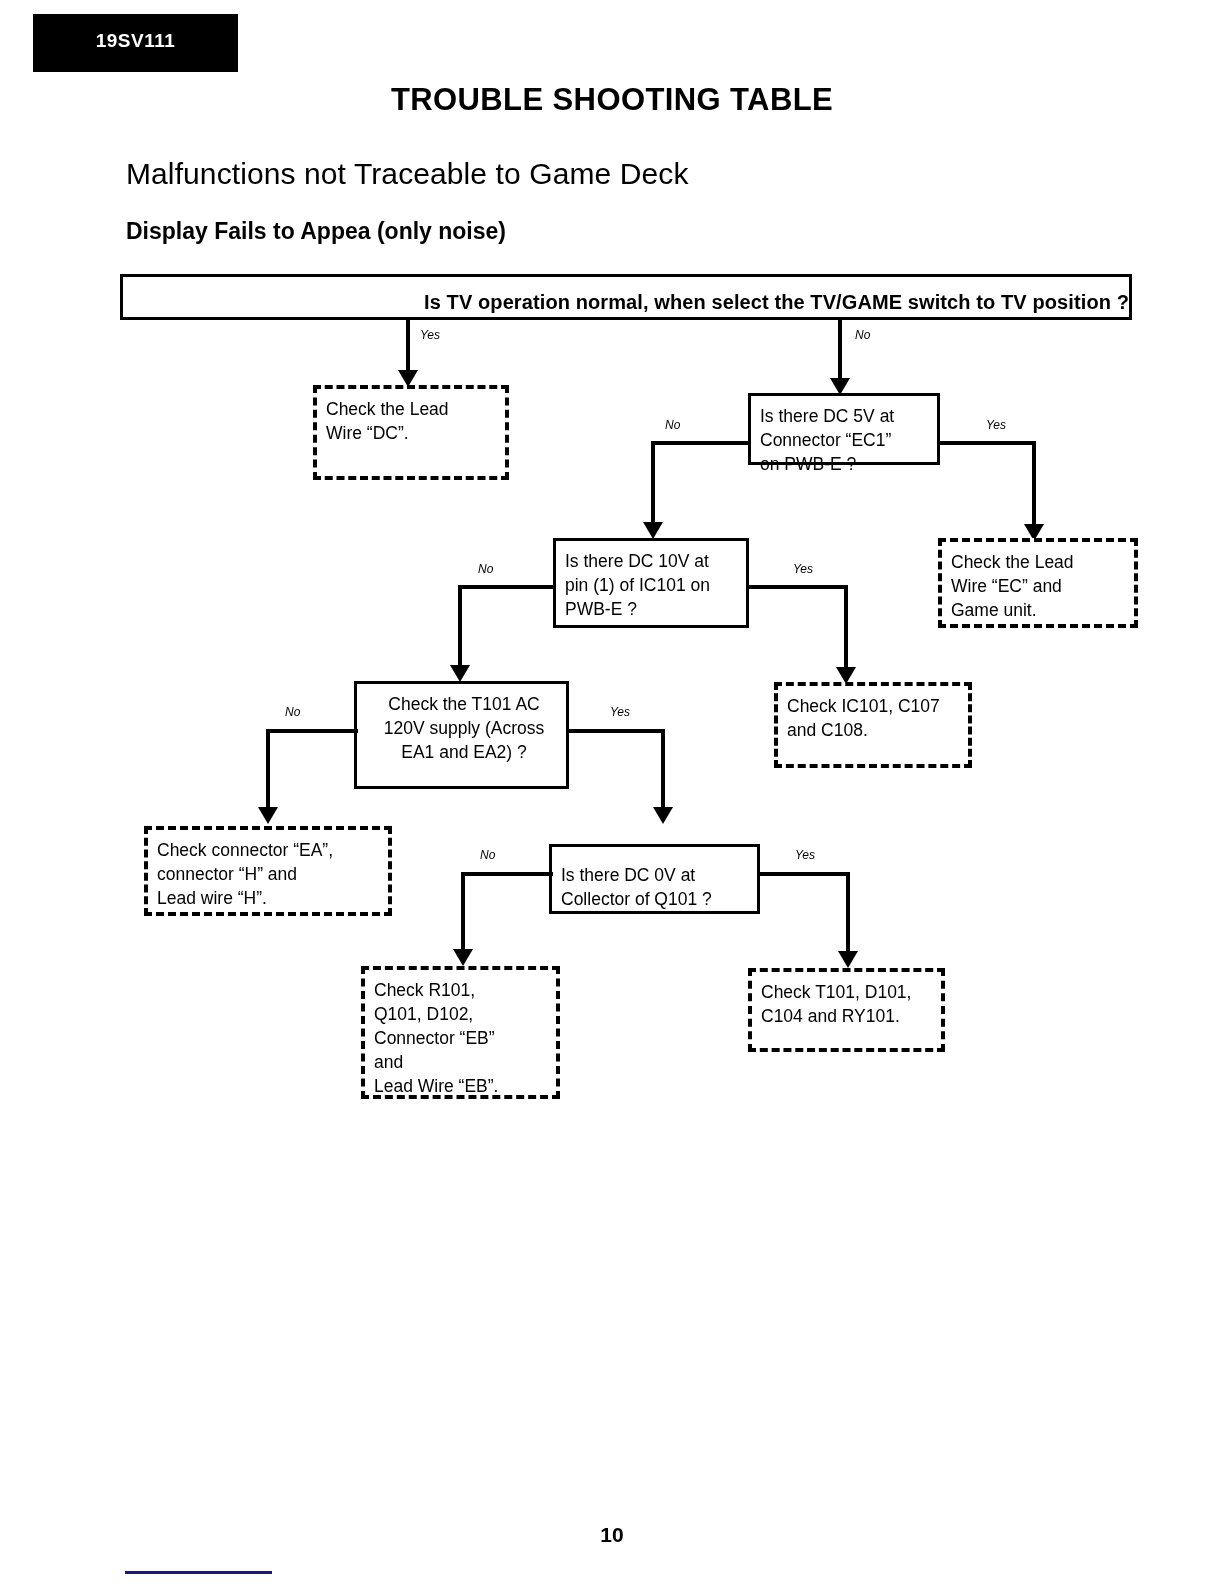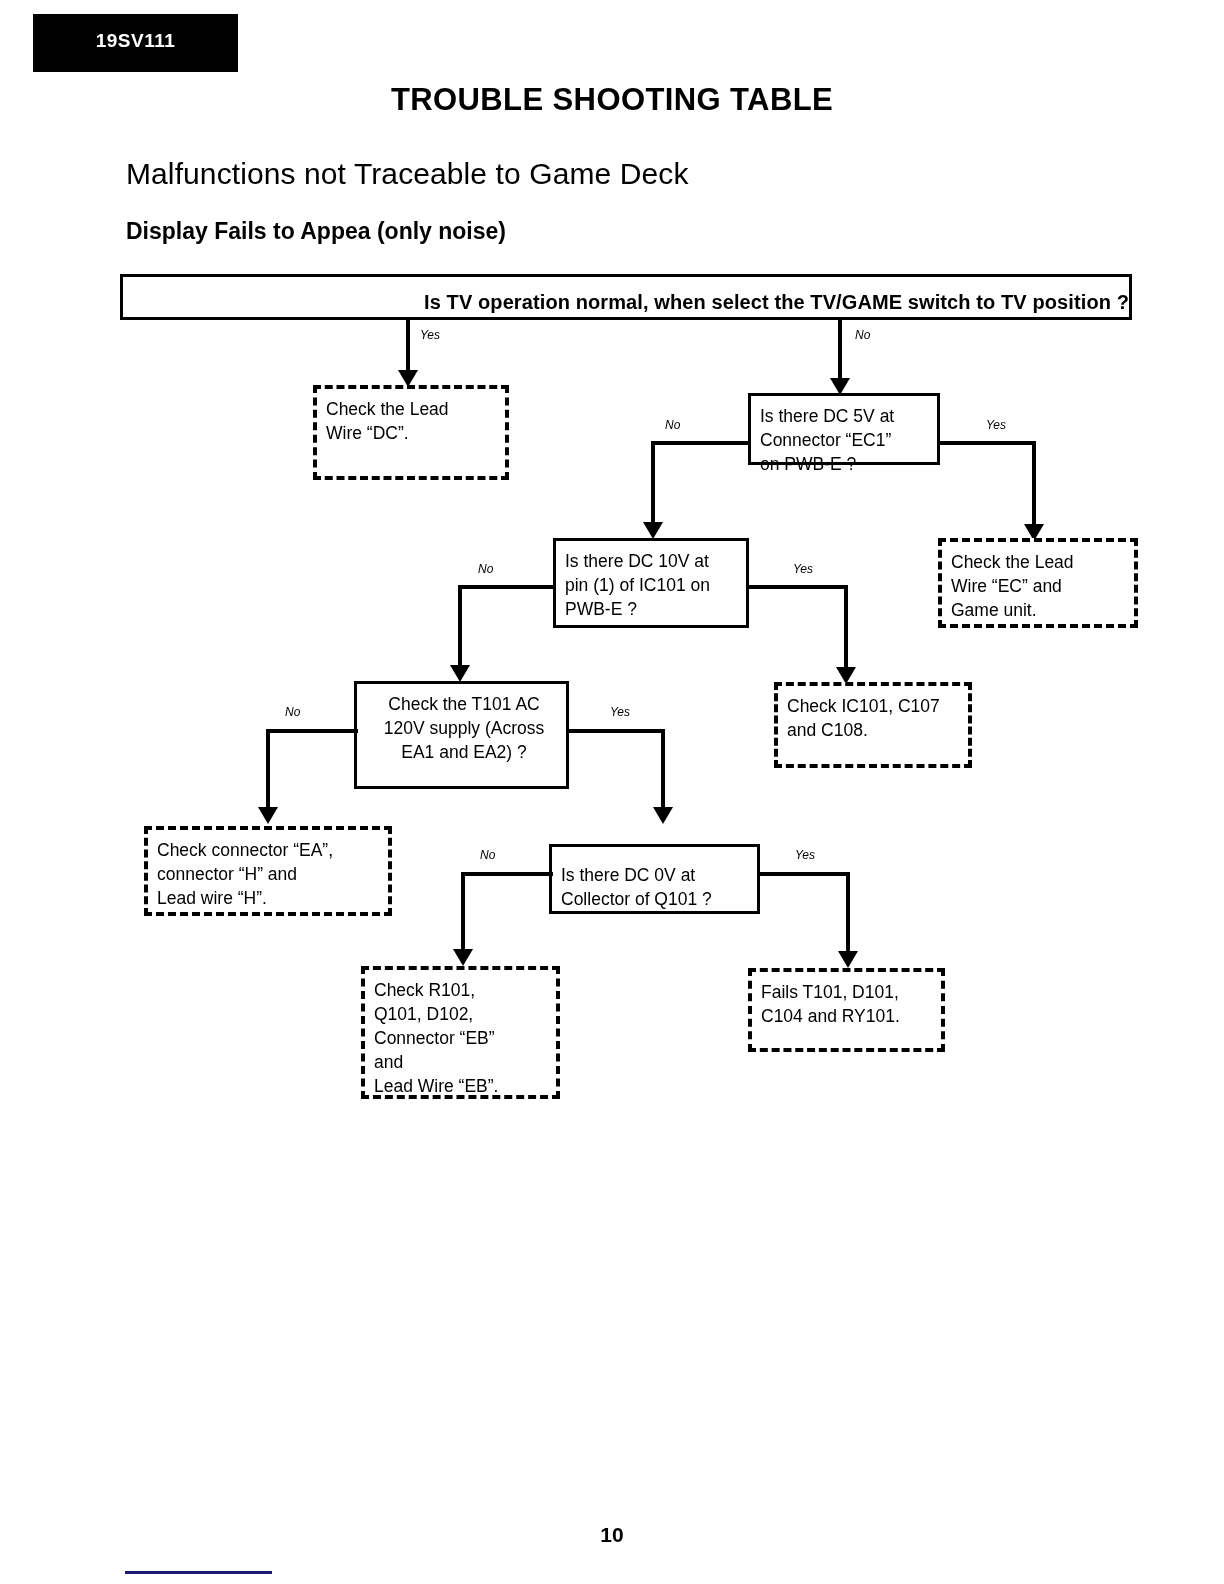--- a/index.html
+++ b/index.html
@@ -252,20 +252,20 @@
 
   <div class="node dashed" style="left:361px; top:966px; width:199px; height:133px;">
     <div class="txt">Check R101,
 Q101, D102,
 Connector “EB”
 and
 Lead Wire “EB”.</div>
   </div>
 
   <div class="node dashed" style="left:748px; top:968px; width:197px; height:84px;">
-    <div class="txt">Fails T101, D101,
+    <div class="txt">Check T101, D101,
 C104 and RY101.</div>
   </div>
 
   <div class="page-num">10</div>
   <div class="footer-rule"></div>
 
 </div>
 
 </body></html>

